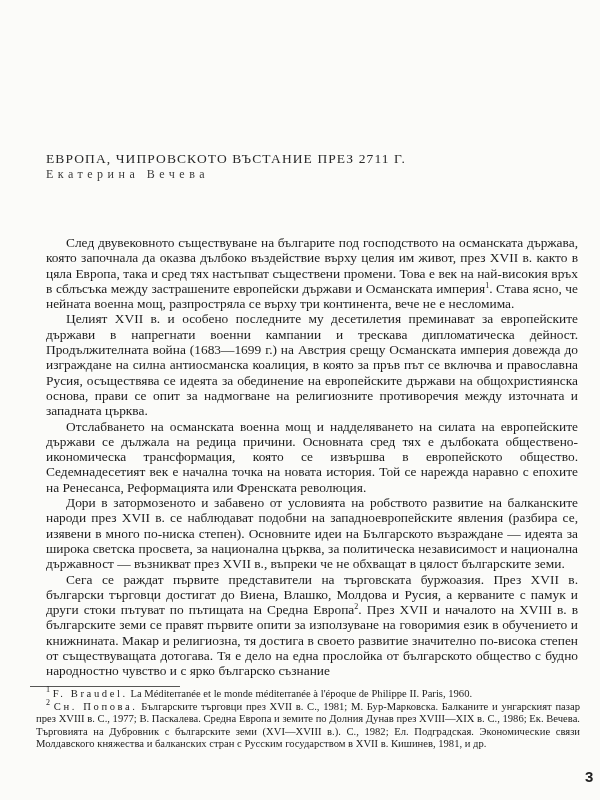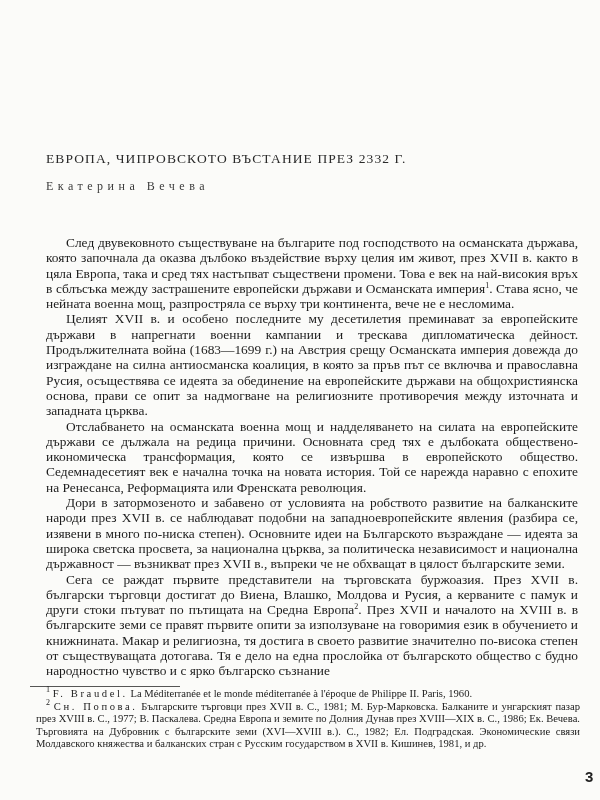--- a/index.html
+++ b/index.html
@@ -10,21 +10,21 @@
     color: #1e1e1e;
     position: relative;
   }
   .title-block { position: absolute; left: 46px; top: 150px; width: 520px; }
   .title-line {
     font-family: "Liberation Serif", serif;
     font-size: 13.5px; letter-spacing: 1.1px; line-height: 17px;
     color: #2a2a2a; white-space: nowrap;
   }
   .author {
-    margin-top: 12px; font-size: 12px; letter-spacing: 4.5px; color: #3a3a3a;
+    font-size: 12px; letter-spacing: 4.5px; color: #3a3a3a;
   }
   .body-text {
     position: absolute; left: 46px; top: 235px; width: 532px;
     font-size: 13.4px; line-height: 15.3px; text-align: justify;
     color: #1c1c1c;
   }
   .body-text p { margin: 0; text-indent: 20px; }
   sup { font-size: 8px; line-height: 0; }
   .rule {
     position: absolute; left: 30px; top: 686px; width: 150px; height: 1px;
@@ -39,21 +39,21 @@
   .page-number {
     position: absolute; left: 585px; top: 768px;
     font-family: "Liberation Sans", sans-serif; font-weight: bold;
     font-size: 15px; color: #222;
   }
 </style>
 </head>
 <body>
 
 <div class="title-block">
-  <div class="title-line">ЕВРОПА, ЧИПРОВСКОТО ВЪСТАНИЕ ПРЕЗ 2332 Г.</div>
+  <div class="title-line">ЕВРОПА, ЧИПРОВСКОТО ВЪСТАНИЕ ПРЕЗ 2711 Г.</div>
   <div class="author">Екатерина Вечева</div>
 </div>
 
 <div class="body-text">
   <p><span>След двувековното съществуване на българите под господството на османската държава, която започнала да оказва дълбоко въздействие върху целия им живот, през XVII в. както в цяла Европа, така и сред тях настъпват съществени промени. Това е век на най-високия връх в сблъсъка между застрашените европейски държави и Османската империя</span><sup>1</sup><span>. Става ясно, че нейната военна мощ, разпростряла се върху три континента, вече не е несломима.</span></p>
   <p><span>Целият XVII в. и особено последните му десетилетия преминават за европейските държави в напрегнати военни кампании и трескава дипломатическа дейност. Продължителната война (1683—1699 г.) на Австрия срещу Османската империя довежда до изграждане на силна антиосманска коалиция, в която за пръв път се включва и православна Русия, осъществява се идеята за обединение на европейските държави на общохристиянска основа, прави се опит за надмогване на религиозните противоречия между източната и западната църква.</span></p>
   <p><span>Отслабването на османската военна мощ и надделяването на силата на европейските държави се дължала на редица причини. Основната сред тях е дълбоката обществено-икономическа трансформация, която се извършва в европейското общество. Седемнадесетият век е начална точка на новата история. Той се нарежда наравно с епохите на Ренесанса, Реформацията или Френската революция.</span></p>
   <p><span>Дори в затормозеното и забавено от условията на робството развитие на балканските народи през XVII в. се наблюдават подобни на западноевропейските явления (разбира се, изявени в много по-ниска степен). Основните идеи на Българското възраждане — идеята за широка светска просвета, за национална църква, за политическа независимост и национална държавност — възникват през XVII в., въпреки че не обхващат в цялост българските земи.</span></p>
   <p><span>Сега се раждат първите представители на търговската буржоазия. През XVII в. български търговци достигат до Виена, Влашко, Молдова и Русия, а керваните с памук и други стоки пътуват по пътищата на Средна Европа</span><sup>2</sup><span>. През XVII и началото на XVIII в. в българските земи се правят първите опити за използуване на говоримия език в обучението и книжнината. Макар и религиозна, тя достига в своето развитие значително по-висока степен от съществуващата дотогава. Тя е дело на една прослойка от българското общество с будно народностно чувство и с ярко българско съзнание</span></p>
 </div>

